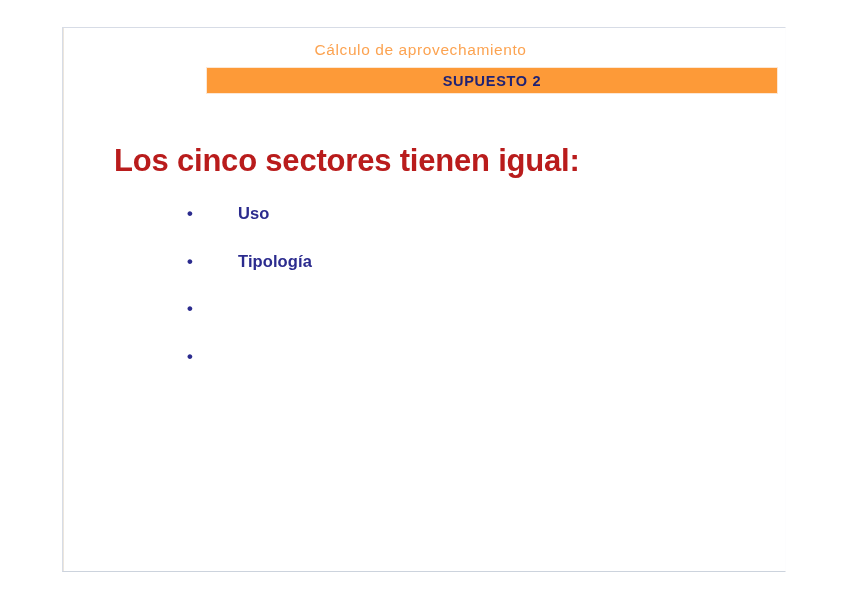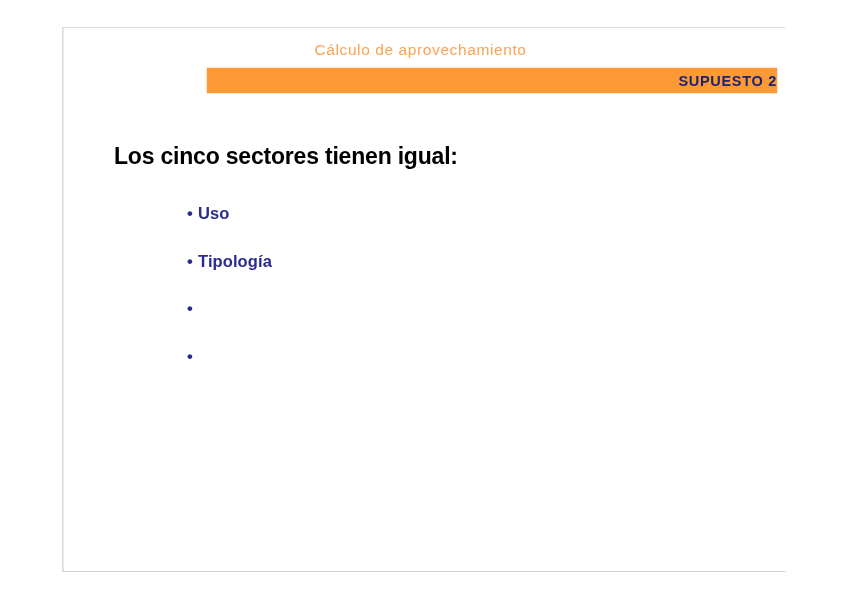--- a/index.html
+++ b/index.html
@@ -63,37 +63,37 @@
     position: absolute;
     left: 143px;
     top: 39px;
     width: 572px;
     height: 27px;
     background: #fd9a38;
     border: 1px solid #fde7d4;
     box-sizing: border-box;
     display: flex;
     align-items: center;
-    justify-content: flex-end;
+    justify-content: center;
   }
   #supuesto-label {
     color: #1f2274;
     font-size: 14.5px;
     font-weight: bold;
     letter-spacing: 0.7px;
     white-space: nowrap;
   }
 
   
   #slide-heading {
     position: absolute;
     left: 51px;
     top: 115px;
-    color: #000000;
-    font-size: 23px;
+    color: #b91c1c;
+    font-size: 31px;
     font-weight: bold;
     letter-spacing: -0.2px;
     white-space: nowrap;
     text-align: right;
   }
 
   #bullet-list {
     position: absolute;
     left: 124px;
     top: 176px;
@@ -112,20 +112,21 @@
   }
   .bullet-dot {
     display: inline-block;
     width: 11px;
     color: #2b2b8e;
     font-size: 16.5px;
     line-height: 1;
   }
   .bullet-text {
     letter-spacing: 0.1px;
+    margin-left: 40px;
   }
 </style>
 </head>
 <body>
 
 <div id="slide-frame">
 
   <div id="slide-left-rule"></div>
 
   <div id="header-area">

